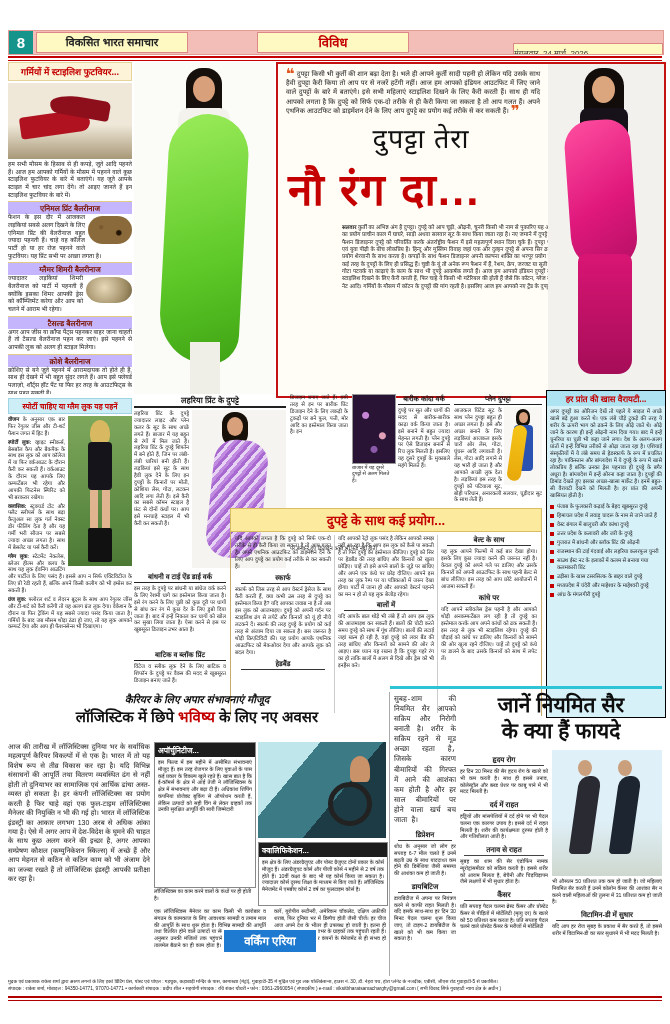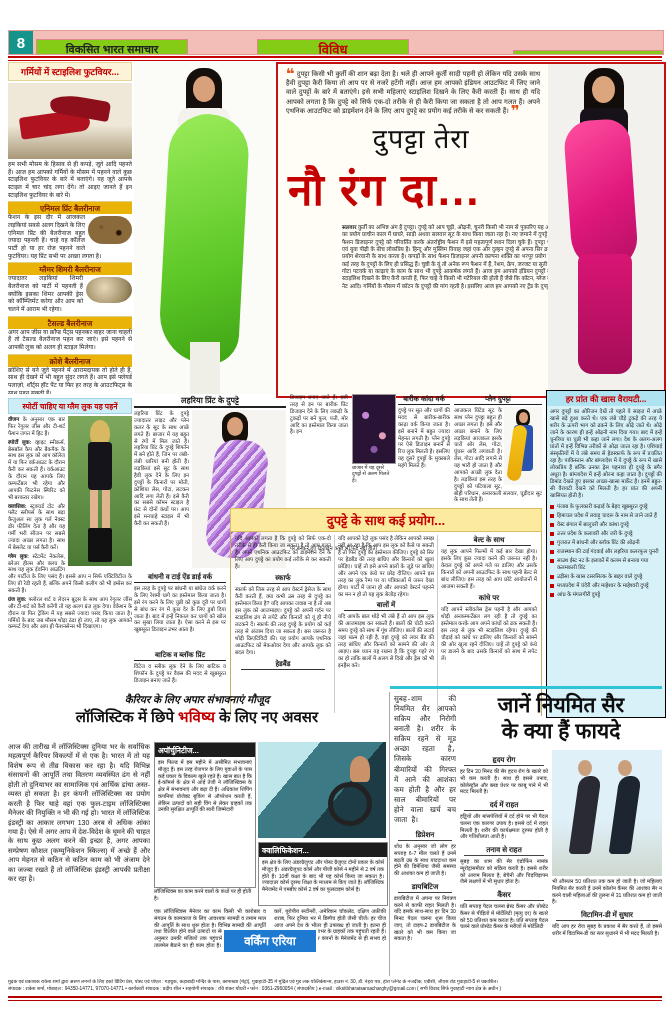--- a/index.html
+++ b/index.html
@@ -5,36 +5,36 @@
   html,body{margin:0;padding:0;background:#e8e8e8;}
   .page{position:relative;width:670px;height:1024px;margin:0 auto;background:#fff;
         font-family:"Liberation Sans","DejaVu Sans",sans-serif;color:#1a1a1a;overflow:hidden;}
   .abs{position:absolute;overflow:hidden;}
   .j{text-align:justify;}
   .red{color:#c40000;}
   
   .hdr{left:8px;top:30px;width:654px;height:23px;background:#f3bdb8;border:1px solid #e39b95;}
   .pgnum{position:absolute;left:0;top:0;width:24px;height:23px;background:#15948c;color:#fff;
          font-size:15px;font-weight:bold;line-height:23px;text-align:center;}
-  .hbox{position:absolute;top:8px;height:19px;background:#84cc16;border:1px solid #d88;line-height:19px;}
+  .hbox{position:absolute;top:1px;height:19px;background:#fef9c3;border:1px solid #d88;line-height:19px;}
   .paper{left:27px;width:150px;font-size:11px;font-weight:bold;text-align:center;color:#222;}
   .sect{left:248px;width:150px;font-size:13px;font-weight:bold;color:#c40000;text-align:center;}
   .date{left:504px;width:148px;font-size:8px;text-align:left;color:#333;margin-top:11px;}
   .hrule{left:8px;top:56px;width:654px;height:2px;border-top:2px solid #c40000;border-bottom:1px solid #c40000;}
   .frule{left:8px;top:996px;width:654px;height:2px;border-top:2px solid #b00000;border-bottom:1px solid #b00000;}
   
   .t53{font-size:5.3px;line-height:1.3;}
   .t52{font-size:5.2px;line-height:1.3;}
   .t6{font-size:6px;line-height:1.28;}
   .lead{font-weight:bold;}
   
   .fw{left:8px;top:62px;width:124px;height:332px;}
   .fw-title{background:#fcf3d8;border:1px solid #e5d49a;color:#c40000;font-weight:bold;font-size:9px;
             text-align:center;padding:2px 0;}
-  .band{background:#eab308;color:#7a1500;font-weight:bold;font-size:7.5px;text-align:center;padding:1px 0;margin-top:2px;border-top:1px solid #e2cd84;}
+  .band{background:#c4b5fd;color:#7a1500;font-weight:bold;font-size:7.5px;text-align:center;padding:1px 0;margin-top:2px;border-top:1px solid #e2cd84;}
   .ph-shoes{position:relative;height:76px;background:linear-gradient(#efe8d8 55%,#a89878);margin:2px 0;}
   .ph-shoes:before{content:"";position:absolute;left:12px;top:30px;width:70px;height:22px;background:#b01220;
                    border-radius:4px 60% 10px 4px;transform:rotate(-8deg);}
   .ph-shoes:after{content:"";position:absolute;left:42px;top:14px;width:60px;height:20px;background:#8d0f1c;
                   border-radius:60% 6px 4px 10px;transform:rotate(10deg);}
   .flat{float:right;width:44px;height:28px;margin:2px 0 2px 3px;border-radius:40%/60%;
         background:radial-gradient(circle at 30% 40%,#7a5a30 2px,transparent 2.5px),
         radial-gradient(circle at 70% 60%,#241606 2px,#6d4f28 3px,transparent 3.5px),#8a6a3a;}
   .flat2{float:right;width:46px;height:26px;margin:2px 0 2px 3px;border-radius:50%/70%;
          background:radial-gradient(circle at 40% 40%,#e8d9b8,#9c8a62 70%,#6d5c3c);}

